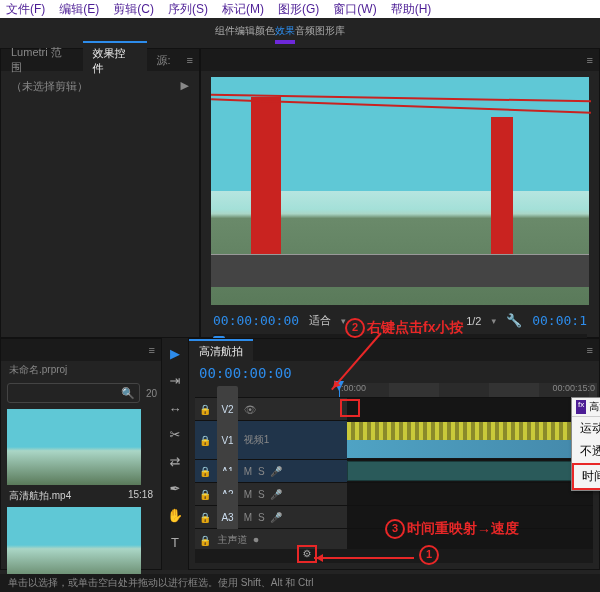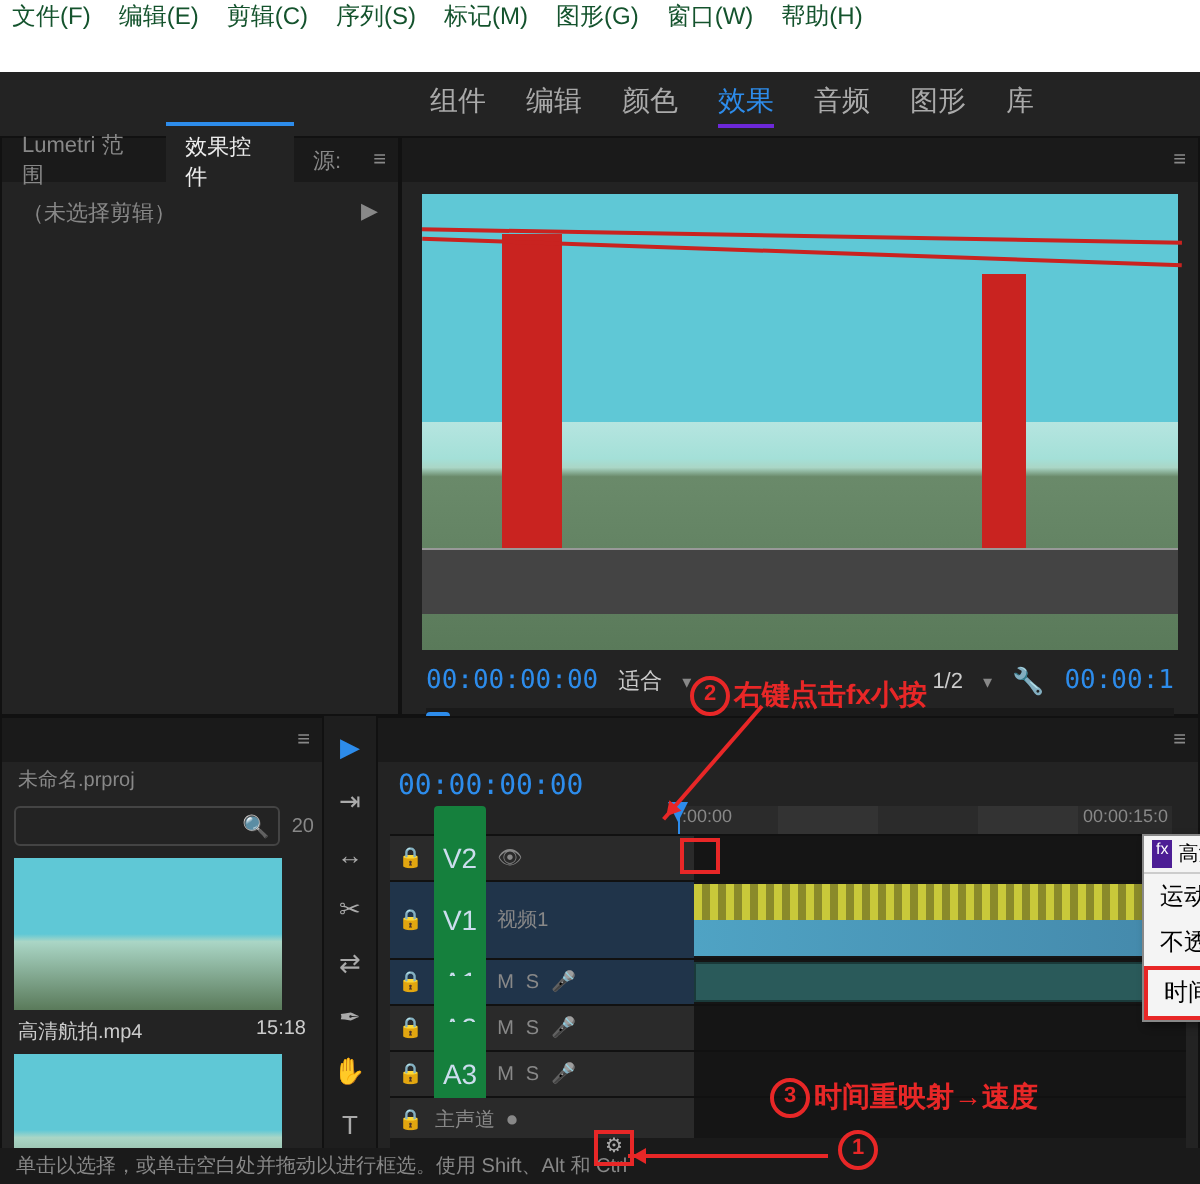--- a/index.html
+++ b/index.html
@@ -1,18 +1,18 @@
 <!DOCTYPE html>
 <html><head>
 <meta charset="utf-8">
 <style>
 html,body{margin:0;padding:0;width:600px;height:592px;background:#232323;font-family:"Microsoft YaHei",SimSun,sans-serif;font-size:11px;color:#ccc;overflow:hidden}
-.menubar{background:#fff;color:#14532d;height:36px;display:flex;align-items:flex-start;padding:0 6px;gap:14px;font-size:12px}
-.top-tabs{display:flex;gap:20px;padding:6px 0 4px 215px;font-size:14px;color:#aaa}
-.top-tabs .active{color:#2d8ceb;border-bottom:2px solid #6d28d9;padding-bottom:2px}
+.menubar{background:#fff;color:#4c1d95;height:18px;display:flex;align-items:flex-end;padding:0 6px;gap:14px;font-size:12px}
+.top-tabs{display:flex;padding:6px 0 4px 215px;font-size:10px;color:#aaa}
+.top-tabs .active{color:#2d8ceb;border-bottom:4px solid #6d28d9;padding-bottom:2px}
 .row{display:flex}
 .panel{background:#232323;border:1px solid #111}
 .panel-tabbar{display:flex;height:22px;align-items:center;background:#1a1a1a}
 .panel-tabbar .tab{padding:3px 10px;color:#888;font-size:11px}
 .panel-tabbar .tab.active{color:#eee;background:#232323;border-top:2px solid #2d8ceb}
 .panel-tabbar .menu-btn{margin-left:auto;padding:0 6px;color:#888}
 
 .program{flex:1}
 .monitor{position:relative;margin:6px 10px 4px 10px;height:228px;background:linear-gradient(to bottom,#5fc8d6 0%,#5fc8d6 50%,#b6e5e0 50%,#a4e0d8 58%,#aad6c6 60%,#6a8a6a 62%,#5a7a5a 100%)}
 .bridge-tower{position:absolute;background:#c92320;width:30px}
@@ -29,29 +29,29 @@
 .project{width:160px;height:230px}
 .project .search{border:1px solid #444;border-radius:3px;height:18px;width:130px;margin:4px 6px;display:flex;align-items:center;justify-content:flex-end;padding-right:4px;color:#666}
 .thumb{width:134px;height:76px;margin:2px 6px;background:linear-gradient(to bottom,#5fc8d6 0%,#5fc8d6 50%,#aad6c6 55%,#5a7a5a 100%);position:relative}
 .thumb-label{display:flex;justify-content:space-between;padding:2px 8px;font-size:10px;color:#ccc}
 
 .vtoolbar{width:26px;background:#1e1e1e;display:flex;flex-direction:column;align-items:center;gap:12px;padding-top:8px;color:#aaa;font-size:13px}
 .vtoolbar .sel{color:#2d8ceb}
 
 .timeline{flex:1;height:230px;position:relative}
 .timeline .tc{color:#2d8ceb;font-family:monospace;font-size:14px;padding:4px 10px}
-.timeline .ruler{position:absolute;left:150px;right:13px;top:44px;height:14px;background:repeating-linear-gradient(90deg,#2b2b2b 0,#2b2b2b 50px,#333 50px,#333 100px);border-bottom:1px solid #111}
+.timeline .ruler{position:absolute;left:150px;right:2px;top:44px;height:14px;background:repeating-linear-gradient(90deg,#2b2b2b 0,#2b2b2b 50px,#333 50px,#333 100px);border-bottom:1px solid #111}
 .timeline .ruler-label{position:absolute;top:0;color:#888;font-size:9px}
 .timeline .playhead{position:absolute;left:150px;top:44px;bottom:20px;width:1px;background:#2d8ceb}
 .timeline .playhead:before{content:"";position:absolute;top:-2px;left:-5px;width:10px;height:10px;background:#2d8ceb;clip-path:polygon(0 0,100% 0,50% 100%)}
 .tracks{position:absolute;left:6px;right:6px;top:58px;bottom:30px}
 .track{display:flex;height:28px;border-top:1px solid #111}
 .track.small{height:22px}
 .track-head{width:144px;background:#2a2a2a;display:flex;align-items:center;gap:6px;padding:0 4px;font-size:10px;color:#888}
-.track-head .tag{background:#15803d;color:#cde;padding:18px 4px;border-radius:2px;font-size:14px}
+.track-head .tag{background:#404040;color:#cde;padding:18px 4px;border-radius:2px;font-size:10px}
 .track-head.vsel,.track-head.asel{background:#20344a}
 .track-body{flex:1;background:#151515;position:relative}
 .clip-v{position:absolute;left:0;top:1px;bottom:1px;right:0}
 .clip-v .bar{height:50%;background:repeating-linear-gradient(90deg,#c9c93a 0,#c9c93a 4px,#8a8a2a 4px,#8a8a2a 8px)}
 .clip-v .thumbstrip{height:50%;background:linear-gradient(90deg,#4fa3c4 0%,#48a 100%)}
 .clip-a{position:absolute;left:0;top:1px;bottom:1px;right:0;background:#2a5a5a;border:1px solid #1a3a3a}
 .tl-bottom{position:absolute;left:6px;right:6px;bottom:6px;height:14px;background:#1a1a1a}
 
 .ctx{position:absolute;left:382px;top:58px;width:120px;background:#f4f4f4;color:#000;font-size:12px;box-shadow:2px 2px 4px rgba(0,0,0,.4);border:1px solid #888;z-index:50}
 .ctx .row-i{padding:3px 8px;display:flex;justify-content:space-between;align-items:center}
@@ -165,20 +165,21 @@
     <span class="tool-btn">↔</span>
     <span class="tool-btn">✂</span>
     <span class="tool-btn">⇄</span>
     <span class="tool-btn">✒</span>
     <span class="tool-btn">✋</span>
     <span class="tool-btn">T</span>
   </div>
 
   <div class="panel timeline">
     <div class="panel-tabbar">
+      <div class="tab active">高清航拍</div>
       <div class="menu-btn">≡</div>
     </div>
     <div class="tc">00:00:00:00</div>
     <div class="ruler">
       <span class="ruler-label" style="left:2px">:00:00</span>
       <span class="ruler-label" style="right:2px">00:00:15:0</span>
     </div>
     <div class="playhead"></div>
 
     <div class="tracks">

